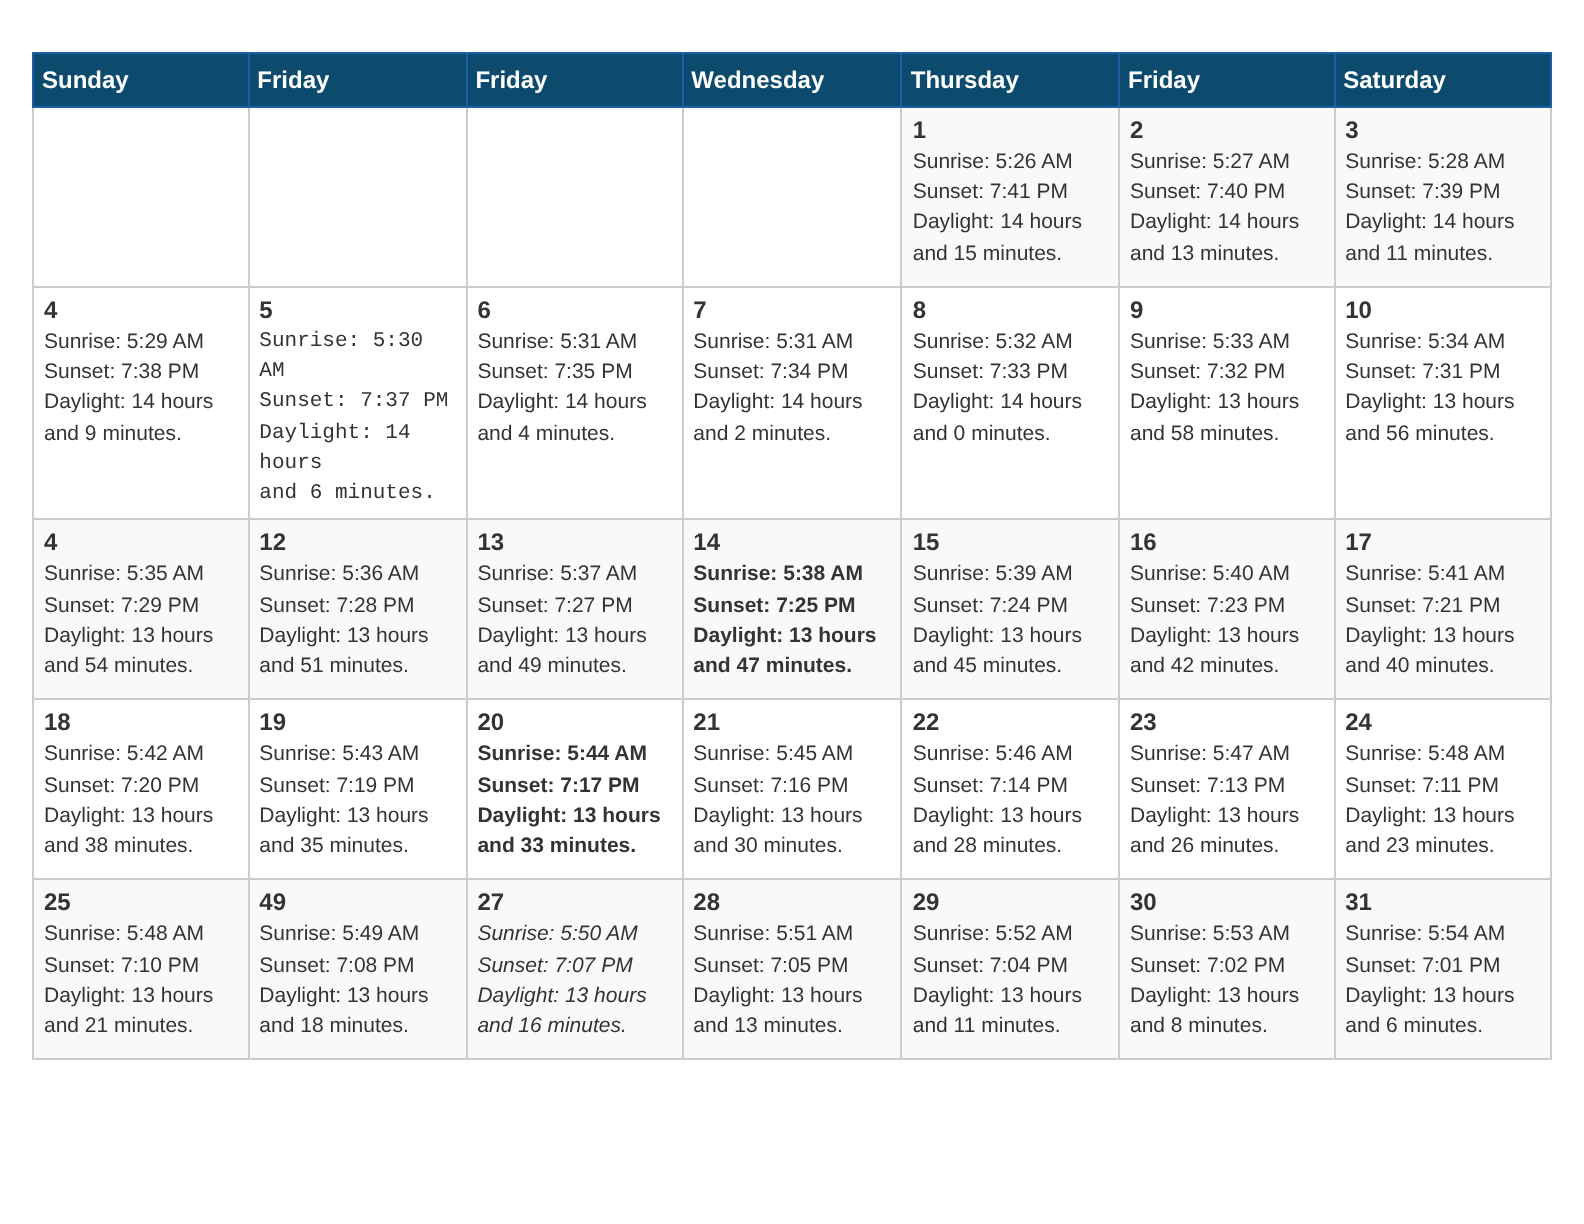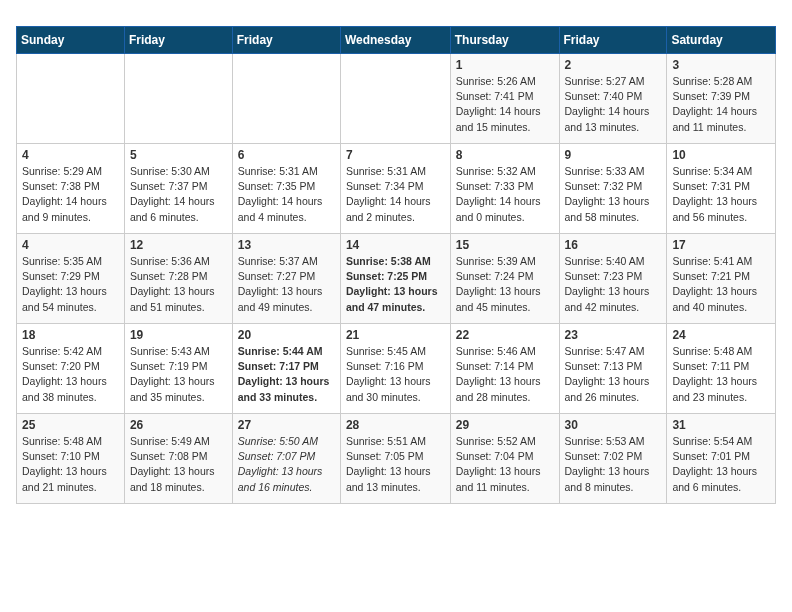--- a/index.html
+++ b/index.html
@@ -124,21 +124,21 @@
       <tr>
         <td>
           <span class="day-number">4</span>
           <div class="day-info" style="white-space: pre-line;">Sunrise: 5:29 AM
 Sunset: 7:38 PM
 Daylight: 14 hours
 and 9 minutes.</div>
         </td>
         <td>
           <span class="day-number">5</span>
-          <div class="day-info" style="white-space: pre-line;">Sunrise: 5:30 AM
+          <div class="day-info" style="white-space: pre-line; font-family: Liberation Mono, monospace;">Sunrise: 5:30 AM
 Sunset: 7:37 PM
 Daylight: 14 hours
 and 6 minutes.</div>
         </td>
         <td>
           <span class="day-number">6</span>
           <div class="day-info" style="white-space: pre-line;">Sunrise: 5:31 AM
 Sunset: 7:35 PM
 Daylight: 14 hours
 and 4 minutes.</div>
@@ -276,21 +276,21 @@
       </tr>
       <tr>
         <td>
           <span class="day-number">25</span>
           <div class="day-info" style="white-space: pre-line;">Sunrise: 5:48 AM
 Sunset: 7:10 PM
 Daylight: 13 hours
 and 21 minutes.</div>
         </td>
         <td>
-          <span class="day-number">26</span>
+          <span class="day-number">49</span>
           <div class="day-info" style="white-space: pre-line;">Sunrise: 5:49 AM
 Sunset: 7:08 PM
 Daylight: 13 hours
 and 18 minutes.</div>
         </td>
         <td>
           <span class="day-number">27</span>
           <div class="day-info" style="white-space: pre-line; font-style: italic;">Sunrise: 5:50 AM
 Sunset: 7:07 PM
 Daylight: 13 hours

